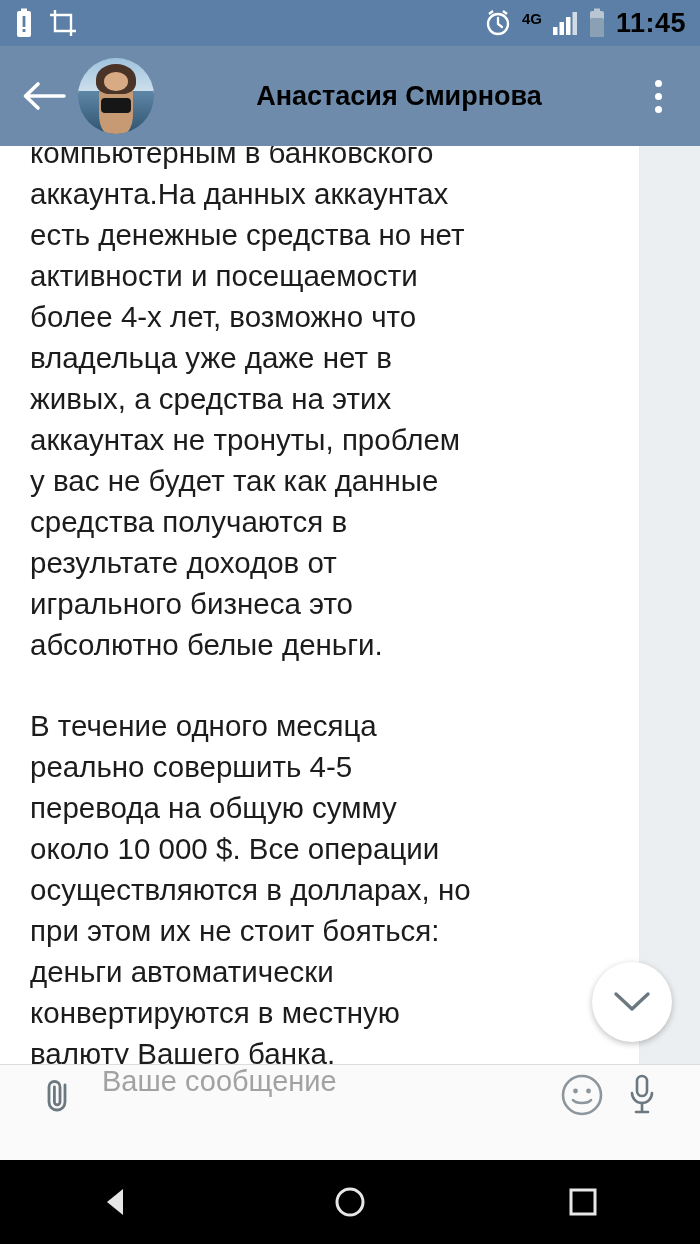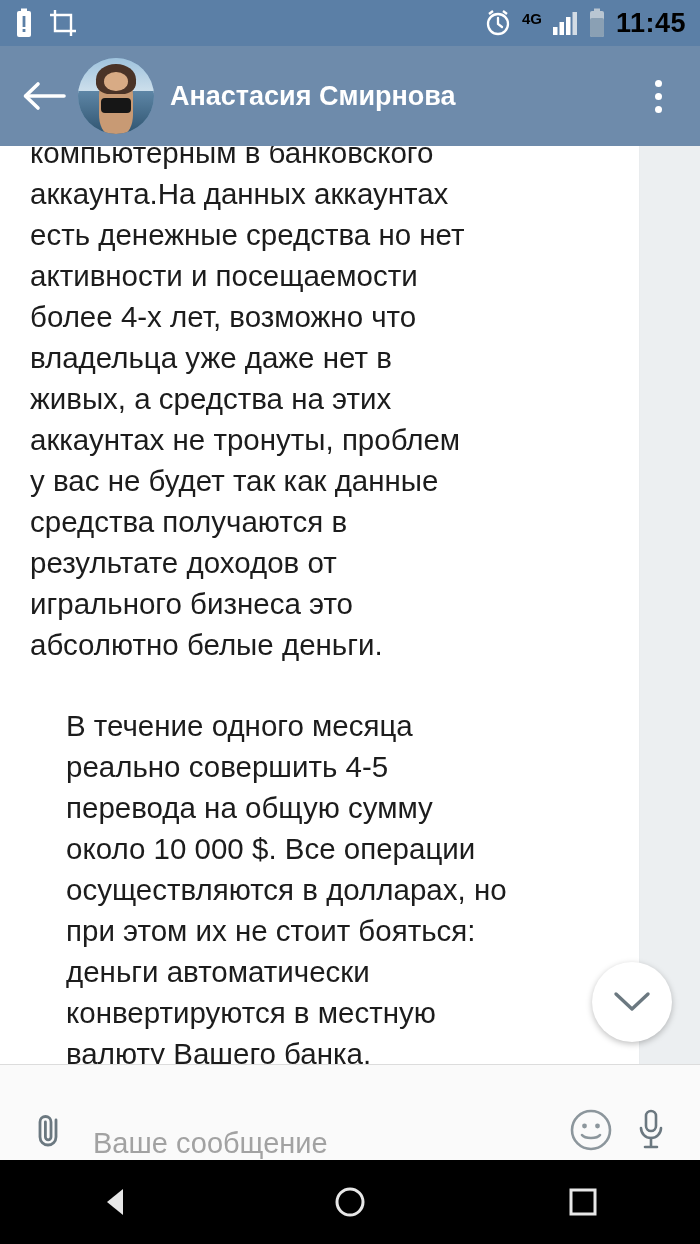--- a/index.html
+++ b/index.html
@@ -56,22 +56,22 @@
   }
   .avatar .sky { position: absolute; left:0; top:0; width:100%; height:46%; background: linear-gradient(#9fc3dd,#cfe0ec); }
   .avatar .sea { position: absolute; left:0; top:44%; width:100%; height:56%; background: linear-gradient(#5e86a6,#2f5470); }
   .avatar .body { position:absolute; left:28%; top:14%; width:44%; height:86%; background:#c89a74; border-radius: 40% 40% 30% 30%; }
   .avatar .hair { position:absolute; left:24%; top:8%; width:52%; height:40%; background:#4a3327; border-radius:50% 50% 35% 35%; }
   .avatar .face { position:absolute; left:34%; top:18%; width:32%; height:26%; background:#d8ab85; border-radius:50%; }
   .avatar .swim { position:absolute; left:30%; top:52%; width:40%; height:20%; background:#161616; border-radius:4px; }
 
   .titles { margin-left: 16px; display: flex; flex-direction: column; justify-content: center; flex: 1 1 auto; min-width: 0; }
   .chat-title {
-    color: #ffffff; font-size: 27px; font-weight: bold; white-space: nowrap;
-    overflow: hidden; text-overflow: ellipsis;
+    color: #000000; font-size: 27px; font-weight: bold; white-space: nowrap;
+    overflow: hidden; text-overflow: ellipsis; text-align: center;
   }
   .chat-sub {
     color: #d7e4ef; font-size: 22px; display: flex; align-items: center; gap: 7px; margin-top: 2px;
   }
   .overflow-btn {
     width: 48px; height: 60px;
     display: flex; flex-direction: column; align-items: center; justify-content: center; gap: 6px;
     cursor: pointer; margin-left: 6px;
   }
   .overflow-btn i { width: 7px; height: 7px; border-radius: 50%; background: #ffffff; display:block; }
@@ -91,40 +91,40 @@
     border-radius: 0 4px 4px 0;
     padding: 8px 26px 16px 30px;
     box-shadow: 0 1px 1px rgba(0,0,0,.12);
   }
   .bubble p {
     color: #1c1c1c;
     font-size: 29.5px;
     line-height: 41px;
     white-space: pre-wrap;
   }
-  .bubble p.para2 { margin-top: 40px; margin-left: 36px; }
+  .bubble p.para2 { margin-top: 40px; }
 
   .fab-down {
     position: absolute;
     right: 28px; bottom: 22px;
     width: 80px; height: 80px;
     border-radius: 50%;
     background: #ffffff;
     box-shadow: 0 2px 6px rgba(0,0,0,.25);
     display: flex; align-items: center; justify-content: center;
     cursor: pointer;
   }
 
   
   .inputbar {
     height: 96px;
     background: #fafafa;
     border-top: 1px solid #dcdcdc;
-    display: flex; align-items: flex-end;
-    padding: 0 19px;
+    display: flex; align-items: flex-start;
+    padding: 0 28px;
     flex: 0 0 auto;
   }
   .attach-btn, .emoji-btn, .mic-btn {
     width: 60px; height: 60px;
     display: flex; align-items: center; justify-content: center;
     cursor: pointer; flex: 0 0 auto;
   }
   .msg-input {
     flex: 1 1 auto;
     border: none; outline: none; background: transparent;

